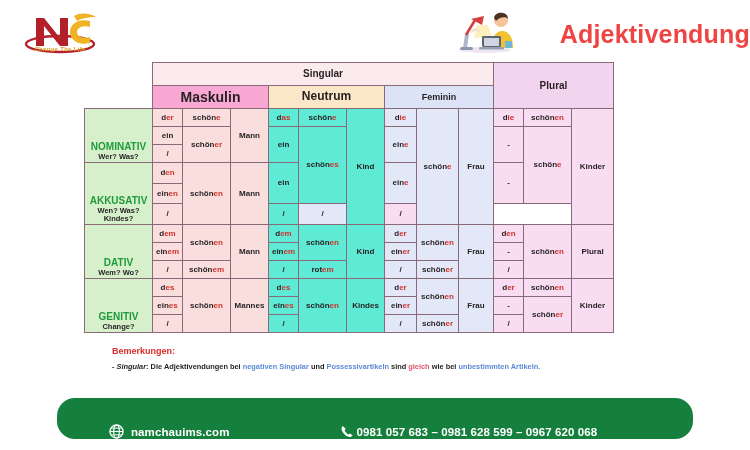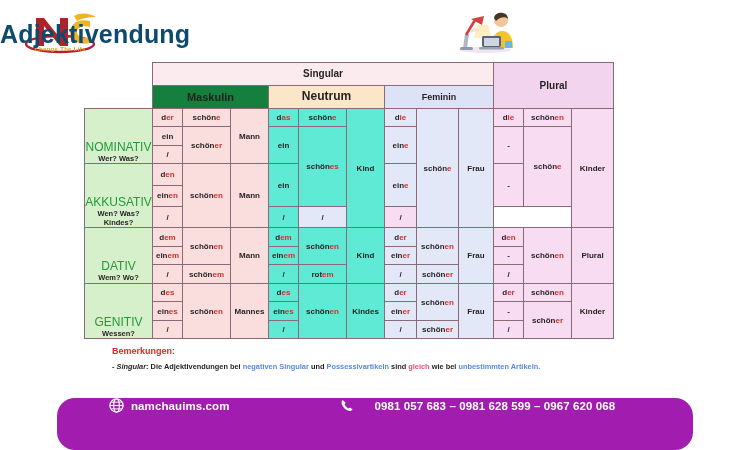--- a/index.html
+++ b/index.html
@@ -14,22 +14,22 @@
 
   
   .logo{position:absolute;left:14px;top:8px;width:92px;height:50px;}
   .logo-text{
     position:absolute;left:4px;top:38px;width:84px;text-align:center;
     font-size:6px;color:#e0a020;letter-spacing:.3px;font-weight:bold;
   }
 
   
   .title{
-    position:absolute;left:0;top:20px;width:750px;text-align:left;
-    font-size:25px;font-weight:bold;color:#0c4a6e;
+    position:absolute;left:0;top:20px;width:750px;text-align:right;
+    font-size:25px;font-weight:bold;color:#ef4444;
     letter-spacing:.2px;
   }
   .title-mascot{position:absolute;left:455px;top:8px;width:60px;height:46px;}
 
   
   .tbl{
     position:absolute;left:84px;top:62px;
     border-collapse:collapse;
     table-layout:fixed;
     font-size:8px;
@@ -41,30 +41,30 @@
     padding:0;
     font-weight:bold;
     line-height:1.15;
     color:#241f20;
   }
   .corner{border:none !important;background:transparent;}
 
   
   .h-sing{background:#fcebee;color:#d4336b;font-size:10px;height:22px;}
   .h-plur{background:#f3d4ee;color:#b51fb5;font-size:10px;}
-  .h-mask{background:#15803d;color:#c0392b;font-size:11px;height:22px;}
+  .h-mask{background:#f9a8d4;color:#c0392b;font-size:14px;height:22px;}
   .h-neut{background:#fce6c8;color:#b5651d;font-size:12px;}
   .h-fem{background:#dde3f7;color:#2b3f9e;font-size:9px;}
 
   
   .case{
     background:#d6f0cc;text-align:left;padding-left:6px;font-size:7.5px;
     color:#1a1a1a;font-weight:bold;
   }
-  .case .cname{color:#1f9b3a;font-size:12px;display:block;font-weight:normal;margin-top:32px;}
+  .case .cname{color:#1f9b3a;font-size:10px;display:block;font-weight:bold;margin-top:32px;}
   .case .cq{display:block;color:#231f20;font-weight:bold;}
 
   
   .m{background:#fadedd;}
   .n{background:#5eead4;}
   .f{background:#e3e8f8;}
   .p{background:#f7dcf2;}
 
   .art{color:#231f20;}
   .art .end{color:#d2322d;}
@@ -76,26 +76,26 @@
   
   .notes{position:absolute;left:84px;top:345px;width:600px;font-size:7.4px;line-height:1.55;margin-left:28px;}
   .notes-h{color:#d92b2b;font-weight:bold;font-size:9px;margin-bottom:2px;}
   .note-line{color:#231f20;font-weight:bold;}
   .note-line .it{font-style:italic;}
   .bl{color:#5b8ad6;}
   .rd{color:#e0556b;}
 
   
   .footer{
-    position:absolute;left:57px;top:398px;width:636px;height:52px;
-    background:#a21caf;border-radius:18px;
-    display:flex;align-items:flex-start;
+    position:absolute;left:57px;top:398px;width:636px;height:41px;
+    background:#15803d;border-radius:18px;
+    display:flex;align-items:flex-end;
   }
   .f-web{display:flex;align-items:center;gap:7px;margin-left:52px;}
-  .f-phone{display:flex;align-items:center;gap:21px;margin-left:110px;}
+  .f-phone{display:flex;align-items:center;gap:3px;margin-left:110px;}
   .f-txt{color:#fff;font-size:11.5px;font-weight:bold;letter-spacing:.1px;}
 </style>
 </head>
 <body>
 
 <div id="page">
 
   <div class="logo">
     <svg width="92" height="50" viewBox="0 0 92 50">
       <ellipse cx="46" cy="36" rx="34" ry="8" fill="none" stroke="#b3202a" stroke-width="2.4"></ellipse>
@@ -247,21 +247,21 @@
       <td class="n slash">/</td>
       <td class="n adj">rot<span class="end">em</span></td>
       <td class="f slash">/</td>
       <td class="f adj">schön<span class="end">er</span></td>
       <td class="p slash">/</td>
     </tr>
 
     <tr>
       <td class="case" rowspan="3">
         <span class="cname">GENITIV</span>
-        <span class="cq">Wessen?</span>
+        <span class="cq">Change?</span>
       </td>
       <td class="m art" style="height:17px">d<span class="end">es</span></td>
       <td class="m adj" rowspan="3">schön<span class="end">en</span></td>
       <td class="m noun" rowspan="3">Mannes</td>
 
       <td class="n art">d<span class="end">es</span></td>
       <td class="n adj" rowspan="3">schön<span class="end">en</span></td>
       <td class="n noun" rowspan="3">Kindes</td>
 
       <td class="f art">d<span class="end">er</span></td>

